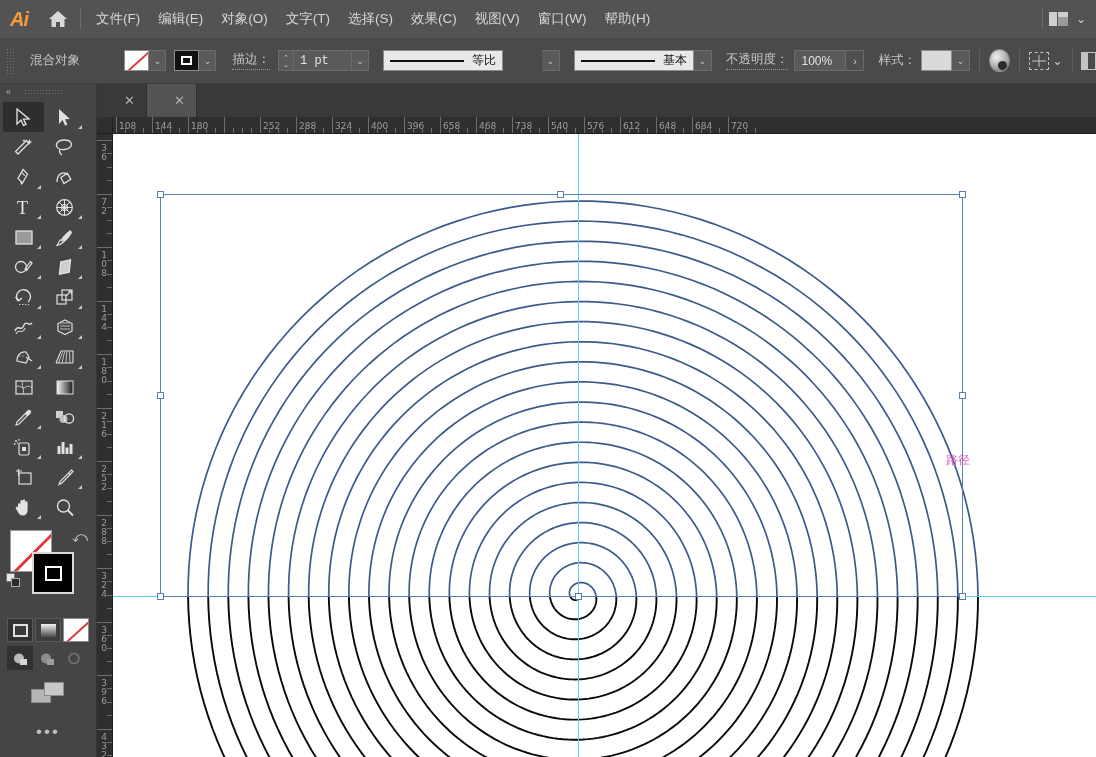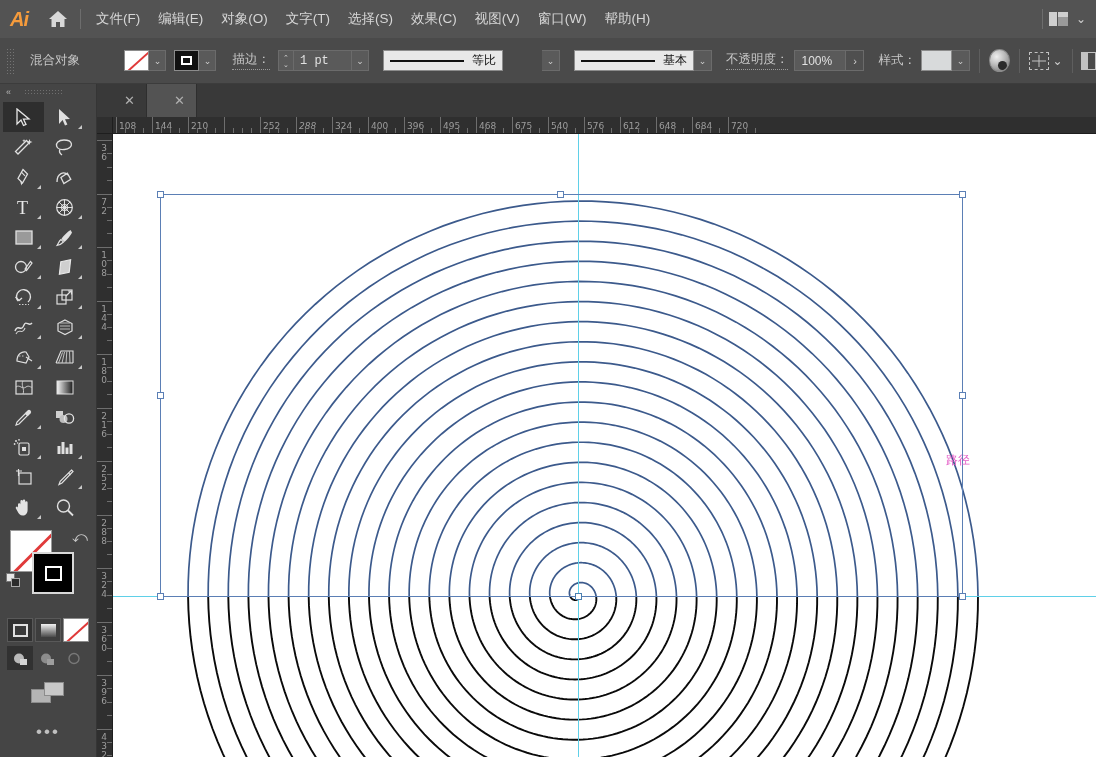--- a/index.html
+++ b/index.html
@@ -676,66 +676,66 @@
       <div class="rlabel" style="left: 22px; top: 4px;">108</div>
       <div class="rtick" style="left: 28px; top: 11px; width: 1px; height: 5px;"></div>
       <div class="rtick" style="left: 37px; top: 11px; width: 1px; height: 5px;"></div>
       <div class="rtick" style="left: 46px; top: 11px; width: 1px; height: 5px;"></div>
       <div class="rtick" style="left: 55px; top: 0px; width: 1px; height: 16px;"></div>
       <div class="rlabel" style="left: 58px; top: 4px;">144</div>
       <div class="rtick" style="left: 64px; top: 11px; width: 1px; height: 5px;"></div>
       <div class="rtick" style="left: 73px; top: 11px; width: 1px; height: 5px;"></div>
       <div class="rtick" style="left: 82px; top: 11px; width: 1px; height: 5px;"></div>
       <div class="rtick" style="left: 91px; top: 0px; width: 1px; height: 16px;"></div>
-      <div class="rlabel" style="left: 94px; top: 4px;">210</div>
+      <div class="rlabel" style="left: 94px; top: 4px;">180</div>
       <div class="rtick" style="left: 100px; top: 11px; width: 1px; height: 5px;"></div>
       <div class="rtick" style="left: 109px; top: 11px; width: 1px; height: 5px;"></div>
       <div class="rtick" style="left: 118px; top: 11px; width: 1px; height: 5px;"></div>
       <div class="rtick" style="left: 127px; top: 0px; width: 1px; height: 16px;"></div>
       <div class="rlabel" style="left: 130px; top: 4px; margin-top: 36px;">216</div>
       <div class="rtick" style="left: 136px; top: 11px; width: 1px; height: 5px;"></div>
       <div class="rtick" style="left: 145px; top: 11px; width: 1px; height: 5px;"></div>
       <div class="rtick" style="left: 154px; top: 11px; width: 1px; height: 5px;"></div>
       <div class="rtick" style="left: 163px; top: 0px; width: 1px; height: 16px;"></div>
       <div class="rlabel" style="left: 166px; top: 4px;">252</div>
       <div class="rtick" style="left: 172px; top: 11px; width: 1px; height: 5px;"></div>
       <div class="rtick" style="left: 181px; top: 11px; width: 1px; height: 5px;"></div>
       <div class="rtick" style="left: 190px; top: 11px; width: 1px; height: 5px;"></div>
       <div class="rtick" style="left: 199px; top: 0px; width: 1px; height: 16px;"></div>
-      <div class="rlabel" style="left: 202px; top: 4px; font-style: italic;">288</div>
+      <div class="rlabel" style="left: 202px; top: 4px;">288</div>
       <div class="rtick" style="left: 208px; top: 11px; width: 1px; height: 5px;"></div>
       <div class="rtick" style="left: 217px; top: 11px; width: 1px; height: 5px;"></div>
       <div class="rtick" style="left: 226px; top: 11px; width: 1px; height: 5px;"></div>
       <div class="rtick" style="left: 235px; top: 0px; width: 1px; height: 16px;"></div>
       <div class="rlabel" style="left: 238px; top: 4px;">324</div>
       <div class="rtick" style="left: 244px; top: 11px; width: 1px; height: 5px;"></div>
       <div class="rtick" style="left: 253px; top: 11px; width: 1px; height: 5px;"></div>
       <div class="rtick" style="left: 262px; top: 11px; width: 1px; height: 5px;"></div>
       <div class="rtick" style="left: 271px; top: 0px; width: 1px; height: 16px;"></div>
       <div class="rlabel" style="left: 274px; top: 4px;">400</div>
       <div class="rtick" style="left: 280px; top: 11px; width: 1px; height: 5px;"></div>
       <div class="rtick" style="left: 289px; top: 11px; width: 1px; height: 5px;"></div>
       <div class="rtick" style="left: 298px; top: 11px; width: 1px; height: 5px;"></div>
       <div class="rtick" style="left: 307px; top: 0px; width: 1px; height: 16px;"></div>
       <div class="rlabel" style="left: 310px; top: 4px;">396</div>
       <div class="rtick" style="left: 316px; top: 11px; width: 1px; height: 5px;"></div>
       <div class="rtick" style="left: 325px; top: 11px; width: 1px; height: 5px;"></div>
       <div class="rtick" style="left: 334px; top: 11px; width: 1px; height: 5px;"></div>
       <div class="rtick" style="left: 343px; top: 0px; width: 1px; height: 16px;"></div>
-      <div class="rlabel" style="left: 346px; top: 4px;">495</div>
+      <div class="rlabel" style="left: 346px; top: 4px;">658</div>
       <div class="rtick" style="left: 352px; top: 11px; width: 1px; height: 5px;"></div>
       <div class="rtick" style="left: 361px; top: 11px; width: 1px; height: 5px;"></div>
       <div class="rtick" style="left: 370px; top: 11px; width: 1px; height: 5px;"></div>
       <div class="rtick" style="left: 379px; top: 0px; width: 1px; height: 16px;"></div>
       <div class="rlabel" style="left: 382px; top: 4px;">468</div>
       <div class="rtick" style="left: 388px; top: 11px; width: 1px; height: 5px;"></div>
       <div class="rtick" style="left: 397px; top: 11px; width: 1px; height: 5px;"></div>
       <div class="rtick" style="left: 406px; top: 11px; width: 1px; height: 5px;"></div>
       <div class="rtick" style="left: 415px; top: 0px; width: 1px; height: 16px;"></div>
-      <div class="rlabel" style="left: 418px; top: 4px;">675</div>
+      <div class="rlabel" style="left: 418px; top: 4px;">738</div>
       <div class="rtick" style="left: 424px; top: 11px; width: 1px; height: 5px;"></div>
       <div class="rtick" style="left: 433px; top: 11px; width: 1px; height: 5px;"></div>
       <div class="rtick" style="left: 442px; top: 11px; width: 1px; height: 5px;"></div>
       <div class="rtick" style="left: 451px; top: 0px; width: 1px; height: 16px;"></div>
       <div class="rlabel" style="left: 454px; top: 4px;">540</div>
       <div class="rtick" style="left: 460px; top: 11px; width: 1px; height: 5px;"></div>
       <div class="rtick" style="left: 469px; top: 11px; width: 1px; height: 5px;"></div>
       <div class="rtick" style="left: 478px; top: 11px; width: 1px; height: 5px;"></div>
       <div class="rtick" style="left: 487px; top: 0px; width: 1px; height: 16px;"></div>
       <div class="rlabel" style="left: 490px; top: 4px;">576</div>

